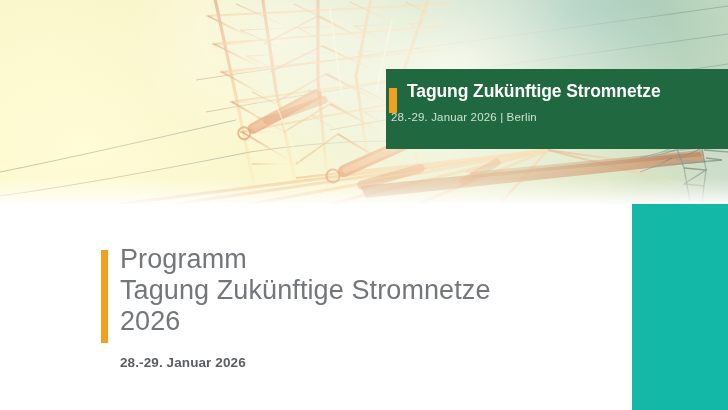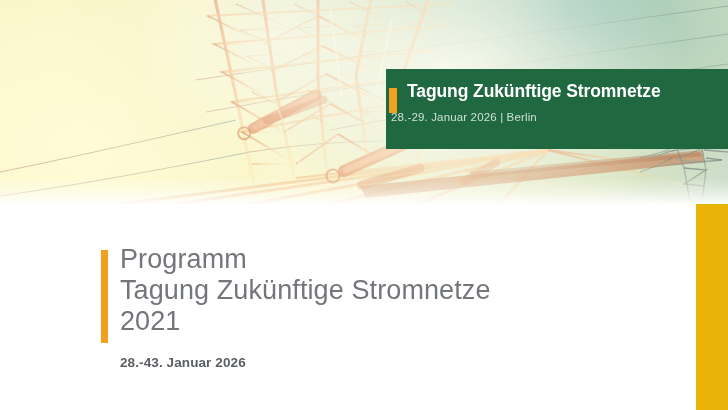--- a/index.html
+++ b/index.html
@@ -12,21 +12,21 @@
     overflow: hidden;
     background: #ffffff;
     font-family: "Liberation Sans", sans-serif;
     -webkit-font-smoothing: antialiased;
   }
 
   .page {
     position: relative;
     width: 728px;
     height: 410px;
-    background: #eab308;
+    background: #14b8a6;
   }
 
   
   .hero {
     position: absolute;
     left: 0;
     top: 0;
     width: 728px;
     height: 204px;
     overflow: hidden;
@@ -106,21 +106,21 @@
     font-weight: normal;
     letter-spacing: 0.15px;
     white-space: nowrap;
   }
 
   
   .content {
     position: absolute;
     left: 0;
     top: 204px;
-    width: 696px;
+    width: 632px;
     height: 206px;
     background: #ffffff;
   }
 
   .title-accent {
     position: absolute;
     left: 101px;
     top: 46px;
     width: 7px;
     height: 93px;
@@ -319,21 +319,21 @@
       <div class="banner-sub">28.-29. Januar 2026 | Berlin</div>
     </div>
   </div>
 
   <div class="content">
     <div class="title-accent"></div>
 
     <h1 class="page-title">
       <span class="tline">Programm</span>
       <span class="tline">Tagung Zukünftige Stromnetze</span>
-      <span class="tline">2021</span>
+      <span class="tline">2026</span>
     </h1>
 
     <div class="subtitle">
-      <span class="sline">28.-43. Januar 2026</span>
+      <span class="sline">28.-29. Januar 2026</span>
     </div>
   </div>
 
 </div>
 
 </body></html>

